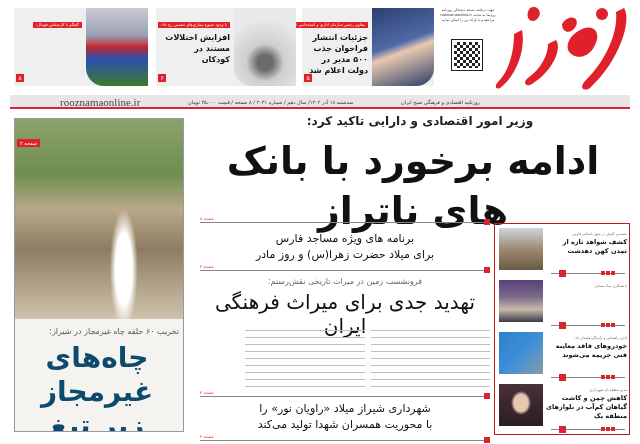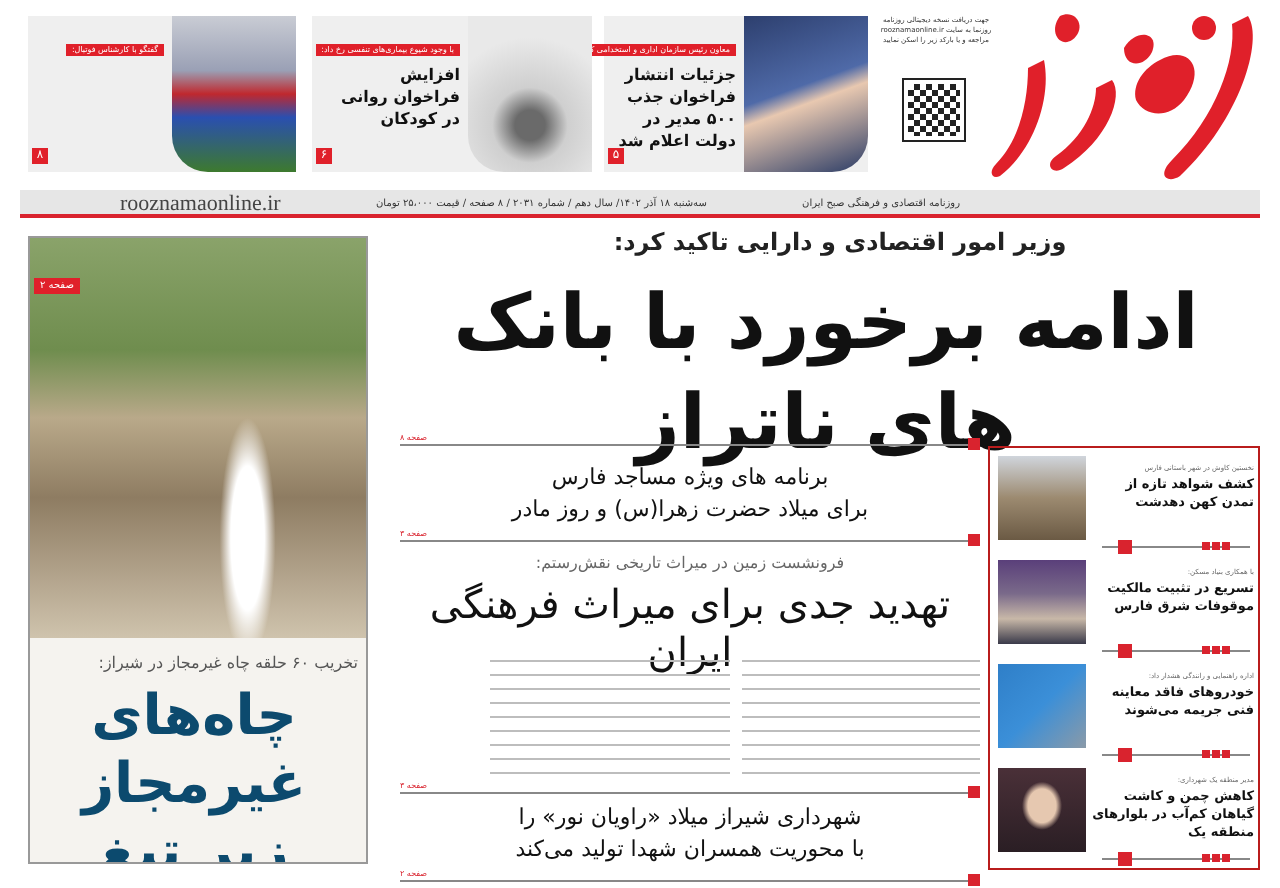--- a/index.html
+++ b/index.html
@@ -60,21 +60,21 @@
 <div class="teaser" style="left:302px; width:132px;">
   <div class="photo" style="left:auto; right:0; border-radius:0 0 18px 0; background: linear-gradient(160deg,#2d3f6e 0%,#4f6aa8 45%,#e8c8b0 55%,#2b3c66 100%);"></div>
   <div class="kicker" style="right:66px;">معاون رئیس سازمان اداری و استخدامی کشور:</div>
   <div class="title" style="right:66px; width:62px;">جزئیات انتشار فراخوان جذب ۵۰۰ مدیر در دولت اعلام شد</div>
   <div class="pg">۵</div>
 </div>
 
 <div class="teaser" style="left:156px; width:140px;">
   <div class="photo" style="left:auto; right:0; border-radius:0 0 0 18px; background: radial-gradient(circle at 50% 70%, #6a6a6a 0 12%, #cfcfcf 30%, #e9e9e9 70%);"></div>
   <div class="kicker" style="right:66px;">با وجود شیوع بیماری‌های تنفسی رخ داد:</div>
-  <div class="title" style="right:66px; width:66px;">افزایش فراخوان روانی در کودکان</div>
+  <div class="title" style="right:66px; width:66px;">افزایش اختلالات مستند در کودکان</div>
   <div class="pg">۶</div>
 </div>
 
 <div class="teaser" style="left:14px; width:134px;">
   <div class="photo" style="left:auto; right:0; border-radius:0 0 0 18px; background: linear-gradient(180deg,#c9ccd4 0%,#9aa0b5 35%,#c0282e 50%,#2a4fb0 65%,#3d7a2e 100%);"></div>
   <div class="kicker" style="right:66px;">گفتگو با کارشناس فوتبال:</div>
   <div class="pg">۸</div>
 </div>
 
 <div class="promo-text">جهت دریافت نسخه دیجیتالی روزنامه روزنما به سایت rooznamaonline.ir مراجعه و یا بارکد زیر را اسکن نمایید</div>
@@ -150,21 +150,20 @@
         <span class="dots">
           <i></i>
           <i></i>
           <i></i>
         </span>
       </div>
   </div>
   <div class="side-item" style="top:56px;">
     <div class="thumb" style="background:linear-gradient(180deg,#5a3f7a 0%,#7a6a8a 40%,#c8b8a8 70%,#3a3a4a 100%);"></div>
     <div class="kick">با همکاری بنیاد مسکن:</div>
-    <div class="title">تسریع در تثبیت مالکیت موقوفات شرق فارس</div>
     <div class="bar">
         <span class="pg"></span>
         <span class="dots">
           <i></i>
           <i></i>
           <i></i>
         </span>
       </div>
   </div>
   <div class="side-item" style="top:108px;">

